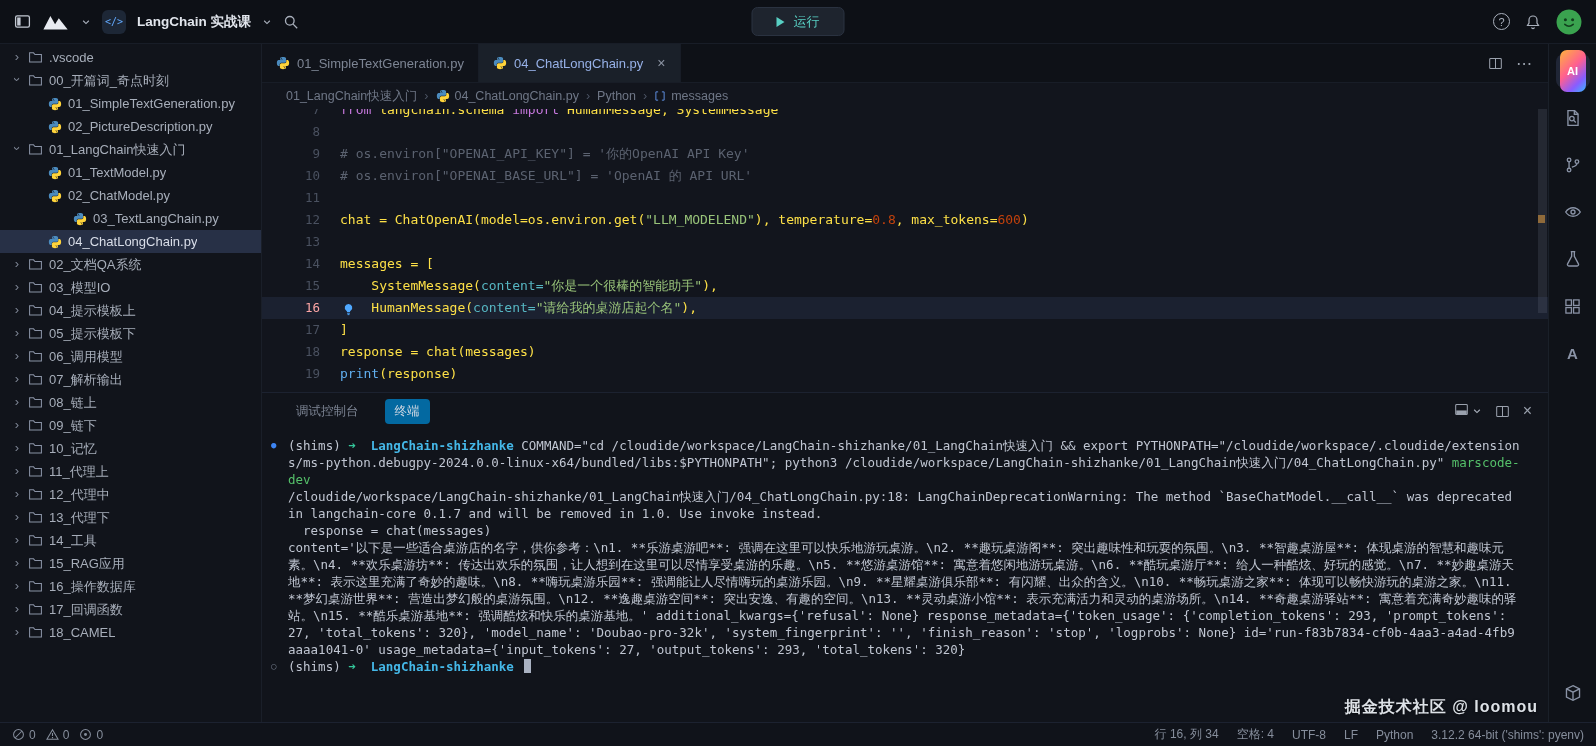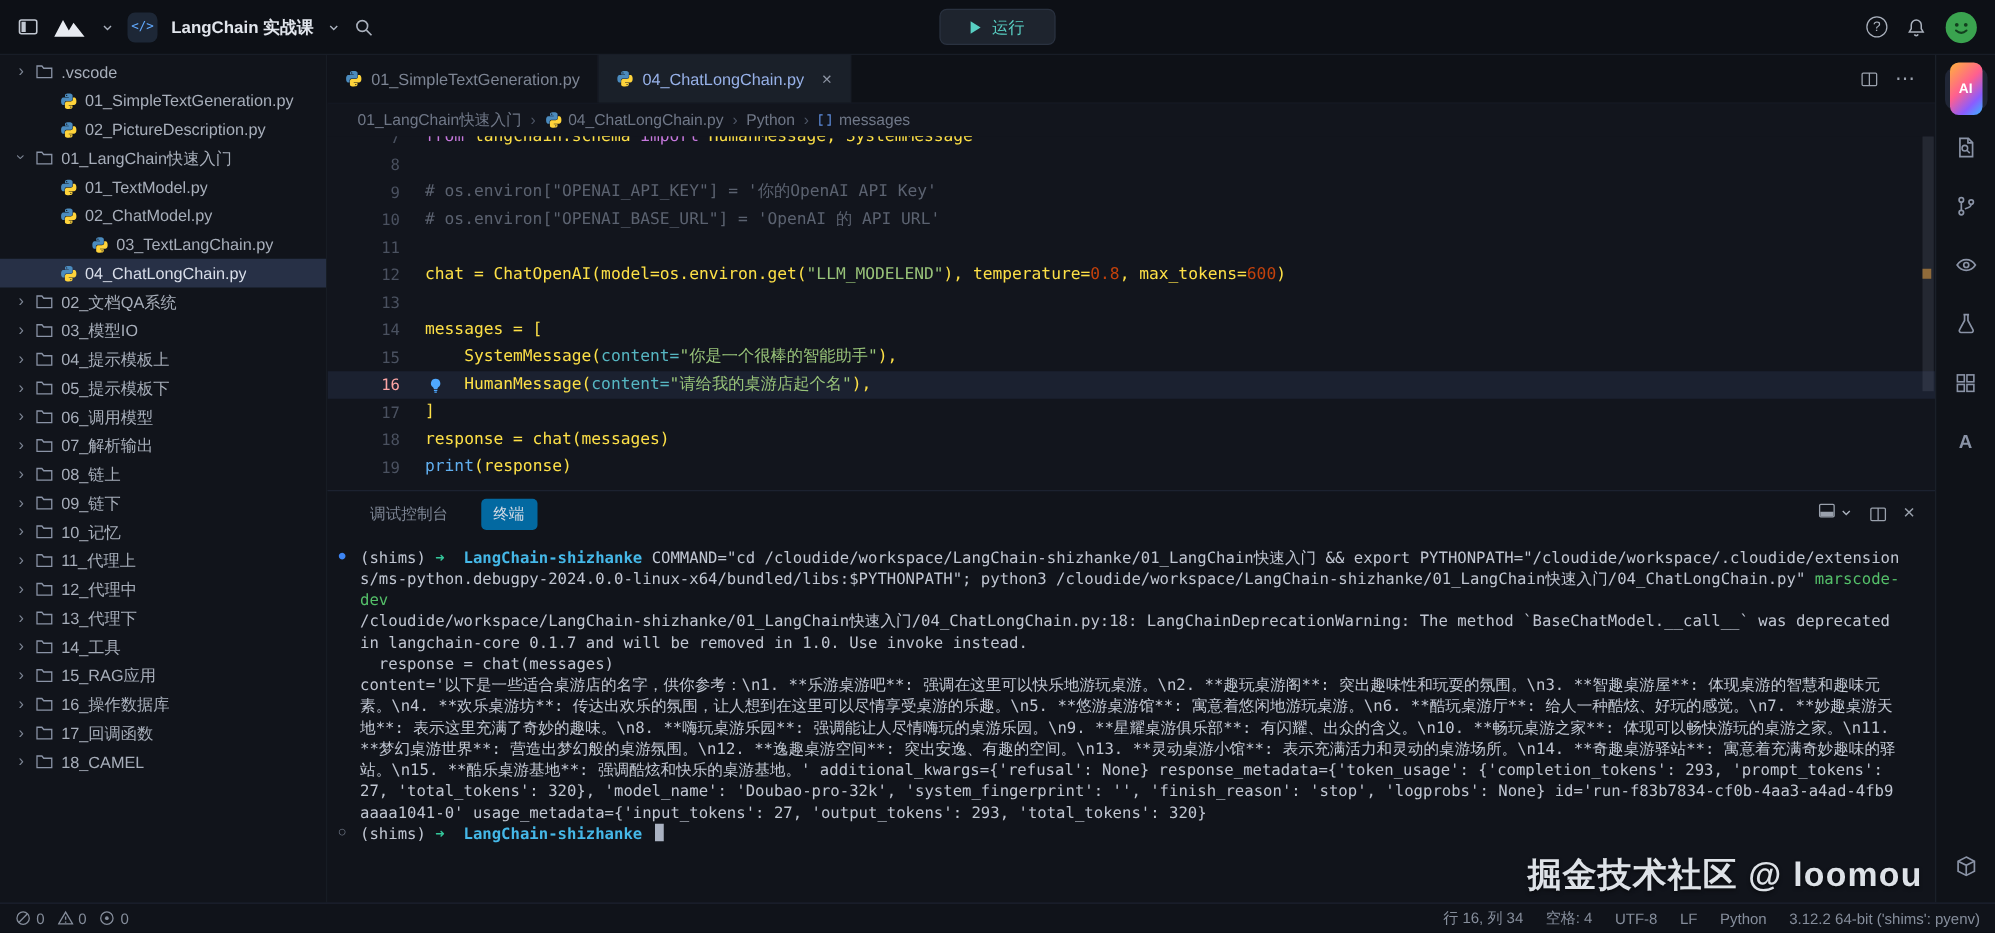--- a/index.html
+++ b/index.html
@@ -96,21 +96,21 @@
 .font-a{font-size:15px;color:#8a93a6;font-weight:600;}
 
 
 .statusbar{flex:0 0 24px;display:flex;justify-content:space-between;align-items:center;background:#10131a;border-top:1px solid #1c2230;padding:0 12px;font-size:12px;color:#868e9c;}
 .sb-left{display:flex;gap:10px;align-items:center;}
 .problem-item{display:flex;align-items:center;gap:4px;cursor:pointer;}
 .sb-right{display:flex;gap:18px;align-items:center;}
 .status-item{cursor:pointer;white-space:nowrap;}
 
 
-.watermark{position:absolute;right:58px;bottom:28px;font-size:27px;font-weight:700;color:rgba(240,244,250,0.92);letter-spacing:1px;z-index:50;text-shadow:0 1px 3px rgba(0,0,0,0.5);}
+.watermark{position:absolute;right:58px;bottom:28px;font-size:16px;font-weight:700;color:rgba(240,244,250,0.92);letter-spacing:1px;z-index:50;text-shadow:0 1px 3px rgba(0,0,0,0.5);}
 </style>
 </head>
 <body>
 
 <div class="app">
 
   <header class="titlebar">
     <div class="tb-left">
       <span class="tb-icon">
           <svg width="17" height="17" viewBox="0 0 16 16">
@@ -170,20 +170,29 @@
     <aside class="sidebar">
       <div class="file-tree">
           <div class="tree-row" style="padding-left: 12px;">
             <span class="chev">›</span>
             <span class="fic">
               <svg width="15" height="15" viewBox="0 0 16 16">
                 <path fill="none" stroke="#8a93a6" stroke-width="1.1" d="M1.7 3h4.2l1.5 1.9h6.9v8H1.7z"></path>
               </svg>
             </span>
             <span class="tree-label">.vscode</span>
+          </div>
+          <div class="tree-row" style="padding-left: 12px;">
+            <span class="chev open">›</span>
+            <span class="fic">
+              <svg width="15" height="15" viewBox="0 0 16 16">
+                <path fill="none" stroke="#8a93a6" stroke-width="1.1" d="M1.7 3h4.2l1.5 1.9h6.9v8H1.7z"></path>
+              </svg>
+            </span>
+            <span class="tree-label">00_开篇词_奇点时刻</span>
           </div>
           <div class="tree-row" style="padding-left: 48px;">
             <span class="fic">
               <svg width="14" height="14" viewBox="0 0 32 32">
                 <path fill="#4b8bbe" d="M15.9 2c-7.2 0-6.7 3.1-6.7 3.1v3.2h6.8v1H6.6S2 8.7 2 16s4 7 4 7h2.4v-3.4s-.1-4 4-4h6.8s3.8.1 3.8-3.7V5.7S23.6 2 15.9 2zm-3.7 2.1a1.2 1.2 0 1 1 0 2.4 1.2 1.2 0 0 1 0-2.4z"></path>
                 <path fill="#ffd43b" d="M16.1 30c7.2 0 6.7-3.1 6.7-3.1v-3.2H16v-1h9.4s4.6.6 4.6-6.7-4-7-4-7h-2.4v3.4s.1 4-4 4h-6.8s-3.8-.1-3.8 3.7v6.2S8.4 30 16.1 30zm3.7-2.1a1.2 1.2 0 1 1 0-2.4 1.2 1.2 0 0 1 0 2.4z"></path>
               </svg>
             </span>
             <span class="tree-label">01_SimpleTextGeneration.py</span>
           </div>

